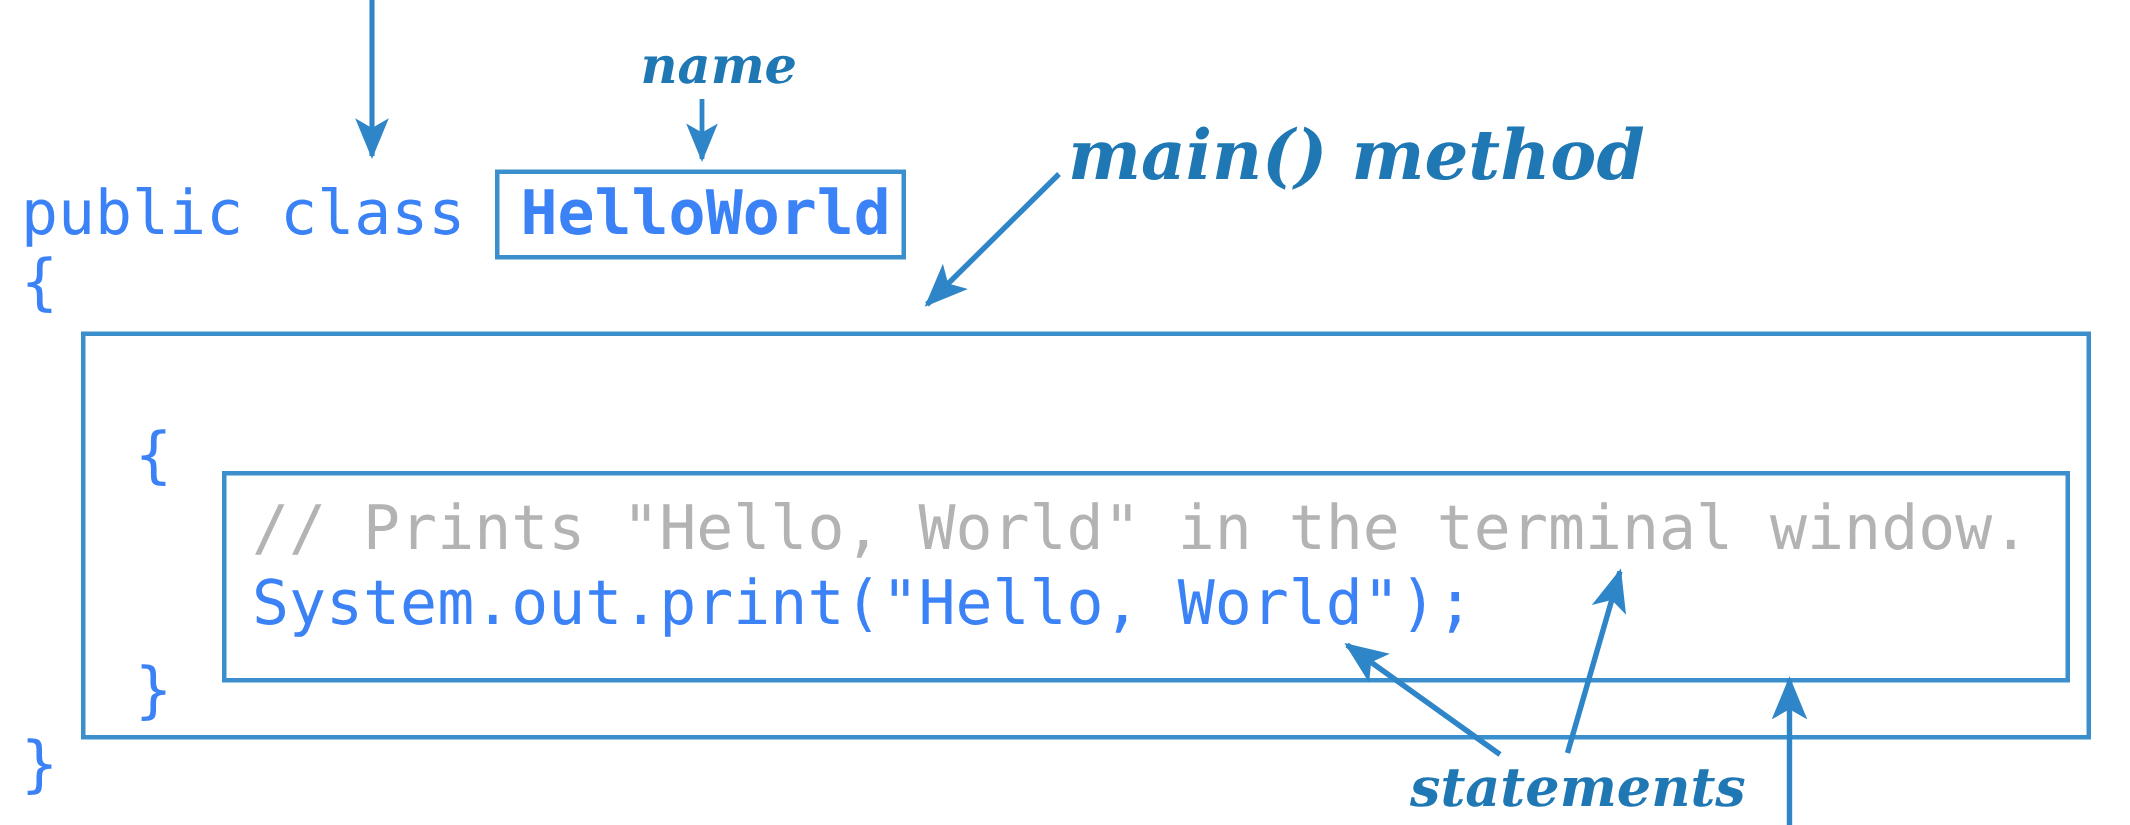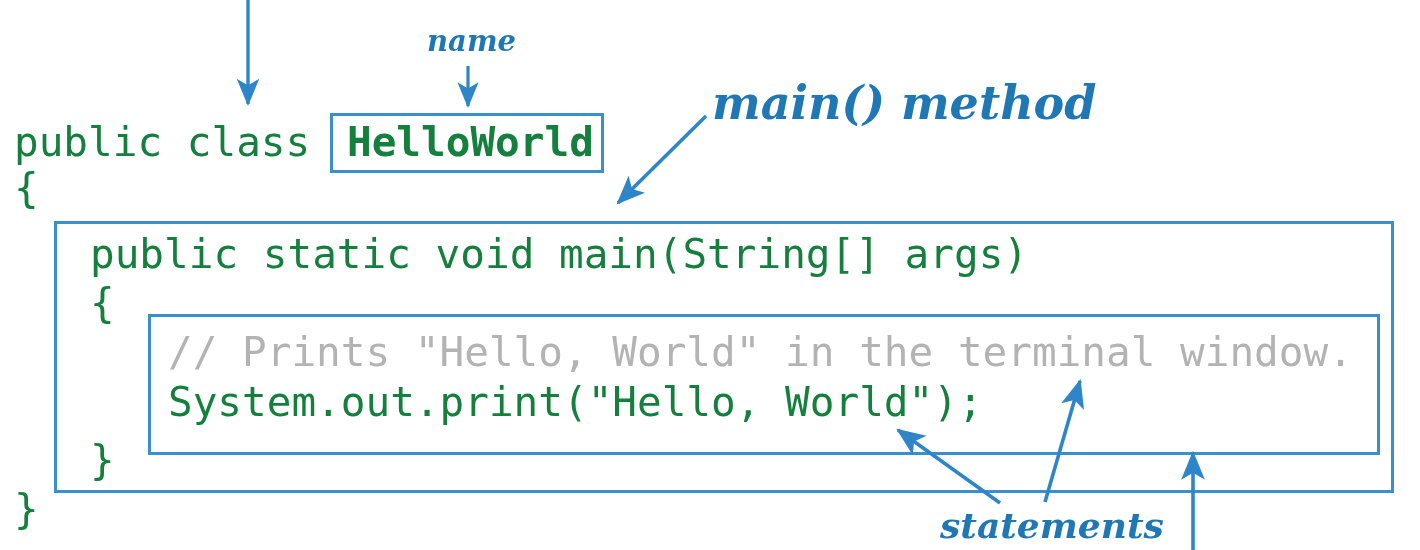--- a/index.html
+++ b/index.html
@@ -15,21 +15,21 @@
     overflow: hidden;
     font-family: "DejaVu Sans Mono", monospace;
   }
 
   
   .code {
     position: absolute;
     font-family: "DejaVu Sans Mono", monospace;
     font-size: 41px;
     line-height: 1;
-    color: #15803d;
+    color: #3b82f6;
     white-space: pre;
     letter-spacing: 0px;
   }
   .code.comment {
     color: #b3b3b3;
   }
 
   
   .box {
     position: absolute;
@@ -44,21 +44,21 @@
   
   .label {
     position: absolute;
     font-family: "DejaVu Serif", "Liberation Serif", serif;
     font-style: italic;
     font-weight: 700;
     color: #1f78b4;
     white-space: nowrap;
     line-height: 1;
   }
-  .label-name { font-size: 29px; }
+  .label-name { font-size: 34px; }
   .label-main { font-size: 46px; }
   .label-stmts { font-size: 36px; }
 
   
   #arrows {
     position: absolute;
     left: 0;
     top: 0;
     width: 1420px;
     height: 550px;
@@ -78,21 +78,20 @@
 
   <div class="code" style="left:14px; top:122px;">public class </div>
 
   <div class="box box-name" style="left:330px; top:113px; width:274px; height:60px;"></div>
   <div class="code" style="left:347px; top:122px;font-weight:bold;">HelloWorld</div>
 
   <div class="code" style="left:14px; top:168px;">{</div>
 
   <div class="box" style="left:54px; top:221px; width:1340px; height:272px;"></div>
 
-  <div class="code" style="left:90px; top:234px;">public static void main(String[] args)</div>
 
   <div class="code" style="left:90px; top:283px;">{</div>
 
   <div class="box" style="left:148px; top:314px; width:1232px; height:141px;"></div>
 
   <div class="code comment" style="left:168px; top:332px;">// Prints "Hello, World" in the terminal window.</div>
 
   <div class="code" style="left:168px; top:382px;">System.out.print("Hello, World");</div>
 
   <div class="code" style="left:90px; top:440px;">}</div>

